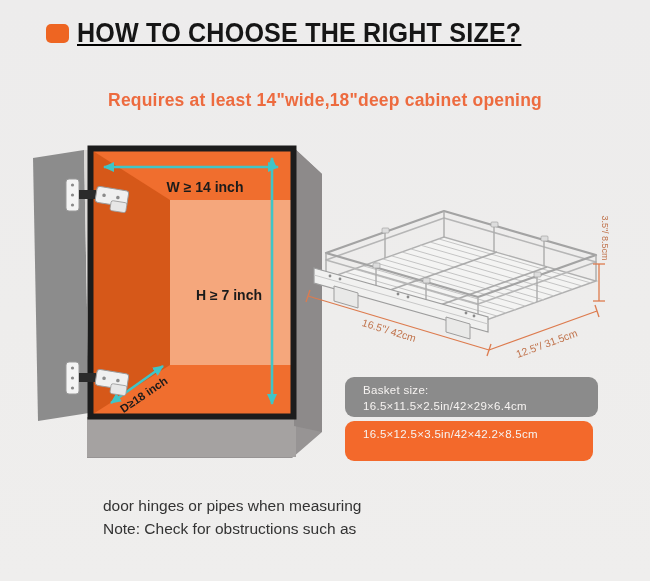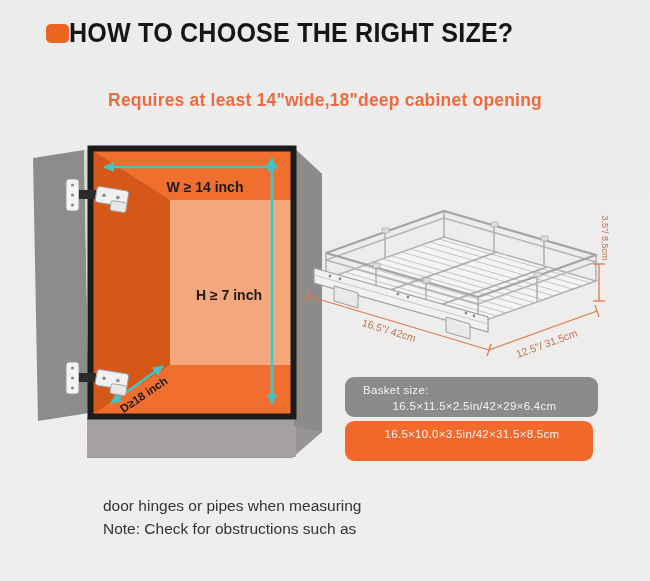--- a/index.html
+++ b/index.html
@@ -3,36 +3,36 @@
 <meta charset="utf-8">
 <style>
   * { margin:0; padding:0; box-sizing:border-box; }
   html,body { width:650px; height:581px; }
   body { font-family:"Liberation Sans","DejaVu Sans",sans-serif; }
   .page {
     position:relative; width:650px; height:581px; overflow:hidden;
     background:linear-gradient(180deg,#edecec 0%,#eeedec 55%,#efeeed 100%);
   }
   
-  .header { position:absolute; left:46px; top:18px; display:flex; align-items:center; gap:0; }
+  .header { position:absolute; left:46px; top:18px; display:flex; align-items:center; gap:8px;text-decoration:underline; }
   .header-bullet { width:23px; height:19px; border-radius:5px; background:#ee6522; flex:0 0 auto; }
   .header-title {
     font-size:27px; font-weight:800; color:#161616; letter-spacing:0.2px;
     transform:scaleX(0.93); transform-origin:left center; white-space:nowrap;
   }
   
   .subtitle {
     position:absolute; left:0; top:90px; width:650px; text-align:center;
     font-size:17.5px; font-weight:700; color:#ed6b3f; letter-spacing:0.2px;
   }
   .illus { position:absolute; left:0; top:0; width:650px; height:581px; }
   
   .info-box { position:absolute; border-radius:9px; color:#f6f3f1; padding:6px 12px 7px 18px; line-height:15.5px; }
   .info-box .t { font-size:11.5px; letter-spacing:0.3px; }
-  .info-box .v { font-size:11.5px; letter-spacing:0.3px;text-align:center; }
+  .info-box .v { font-size:11.5px; letter-spacing:0.3px; }
   .box-gray  { left:345px; top:377px; width:253px; height:40px; background:#8b8b8b; }
   .box-orange{ left:345px; top:421px; width:248px; height:40px; background:#f3692b; }
   
   .note { position:absolute; left:103px; top:494px; font-size:15.5px; color:#333; line-height:23px; }
 </style>
 </head>
 <body>
 
 <div class="page">
 
@@ -178,21 +178,21 @@
       <text transform="translate(548,347) rotate(-20)" text-anchor="middle" font-size="10.5" fill="#c0734c">12.5"/ 31.5cm</text>
       <text transform="translate(602,238) rotate(90)" text-anchor="middle" font-size="9" fill="#c0734c">3.5"/ 8.5cm</text>
     </g>
   </svg>
 
   <div class="info-box box-gray">
     <div class="t">Basket size:</div>
     <div class="v">16.5×11.5×2.5in/42×29×6.4cm</div>
   </div>
   <div class="info-box box-orange">
-    <div class="v">16.5×10.0×3.5in/42×31.5×8.5cm</div>
+    <div class="v">16.5×12.5×3.5in/42×42.2×8.5cm</div>
   </div>
 
   <div class="note">
     <div>door hinges or pipes when measuring</div>
     <div>Note: Check for obstructions such as</div>
   </div>
 
 </div>
 
 </body></html>

